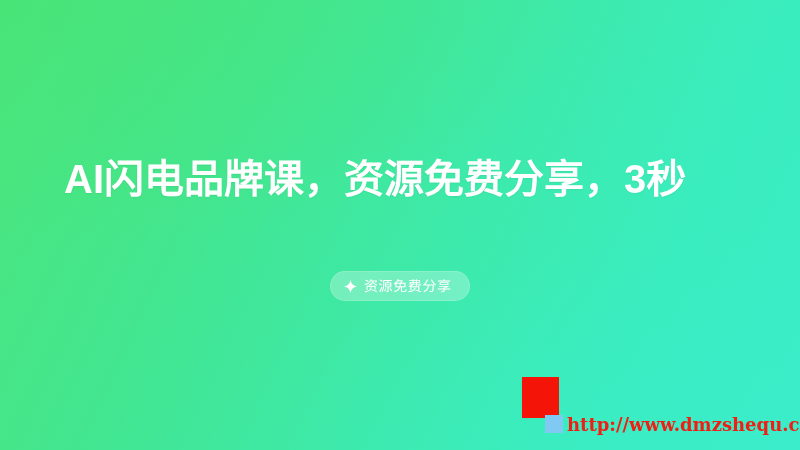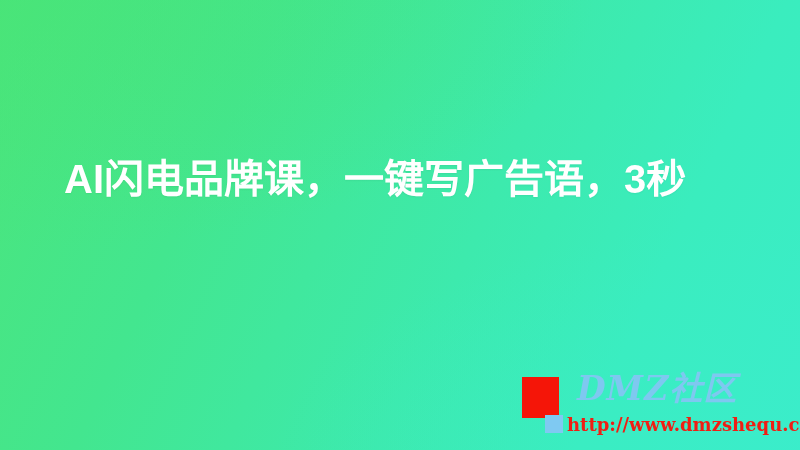--- a/index.html
+++ b/index.html
@@ -133,24 +133,29 @@
   }
 </style>
 </head>
 <body>
 
 <div id="banner">
 
   <div class="sheen"></div>
 
   <div class="headline">
-    <span class="hl-line hl-line-1">AI闪电品牌课，一键写广告语，3秒</span>
+    <span class="hl-line hl-line-1">AI闪电品牌课，资源免费分享，3秒</span>
   </div>
 
+  <div class="badge">
+    <svg class="sparkle" viewBox="0 0 24 24" aria-hidden="true">
+      <path d="M12 0 C12.9 6.6 17.4 11.1 24 12 C17.4 12.9 12.9 17.4 12 24 C11.1 17.4 6.6 12.9 0 12 C6.6 11.1 11.1 6.6 12 0 Z" fill="#ffffff"></path>
+    </svg>
+    <span class="badge-text">资源免费分享</span>
+  </div>
 
   <div class="watermark">
     <div class="wm-square-red"></div>
     <div class="wm-square-blue"></div>
-    <div class="wm-brand">DMZ社区</div>
     <div class="wm-url">http://www.dmzshequ.com</div>
   </div>
 
 </div>
 
 </body></html>

